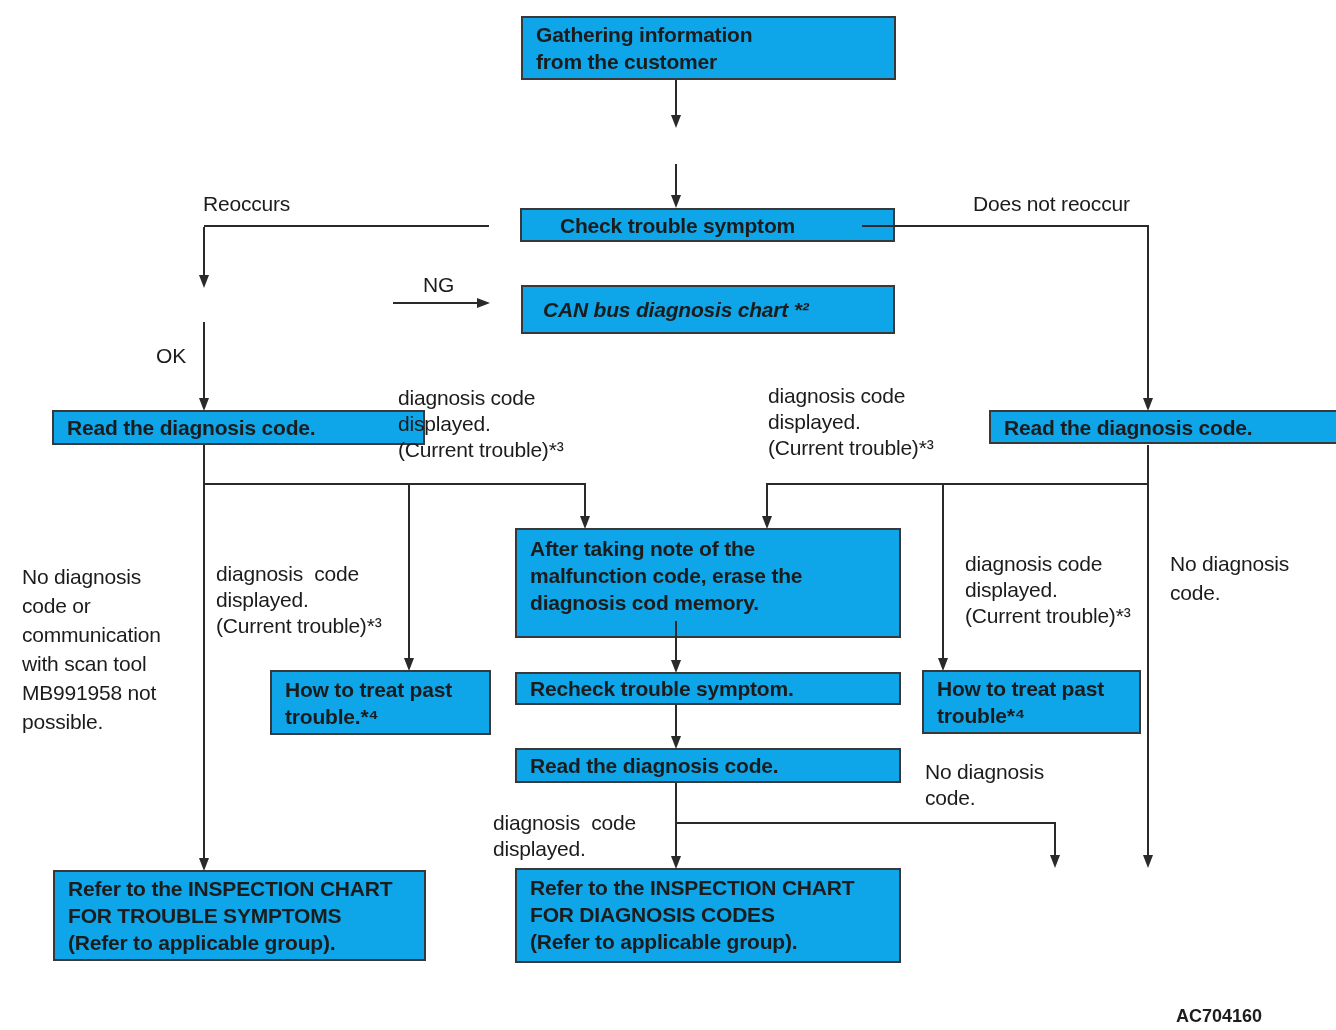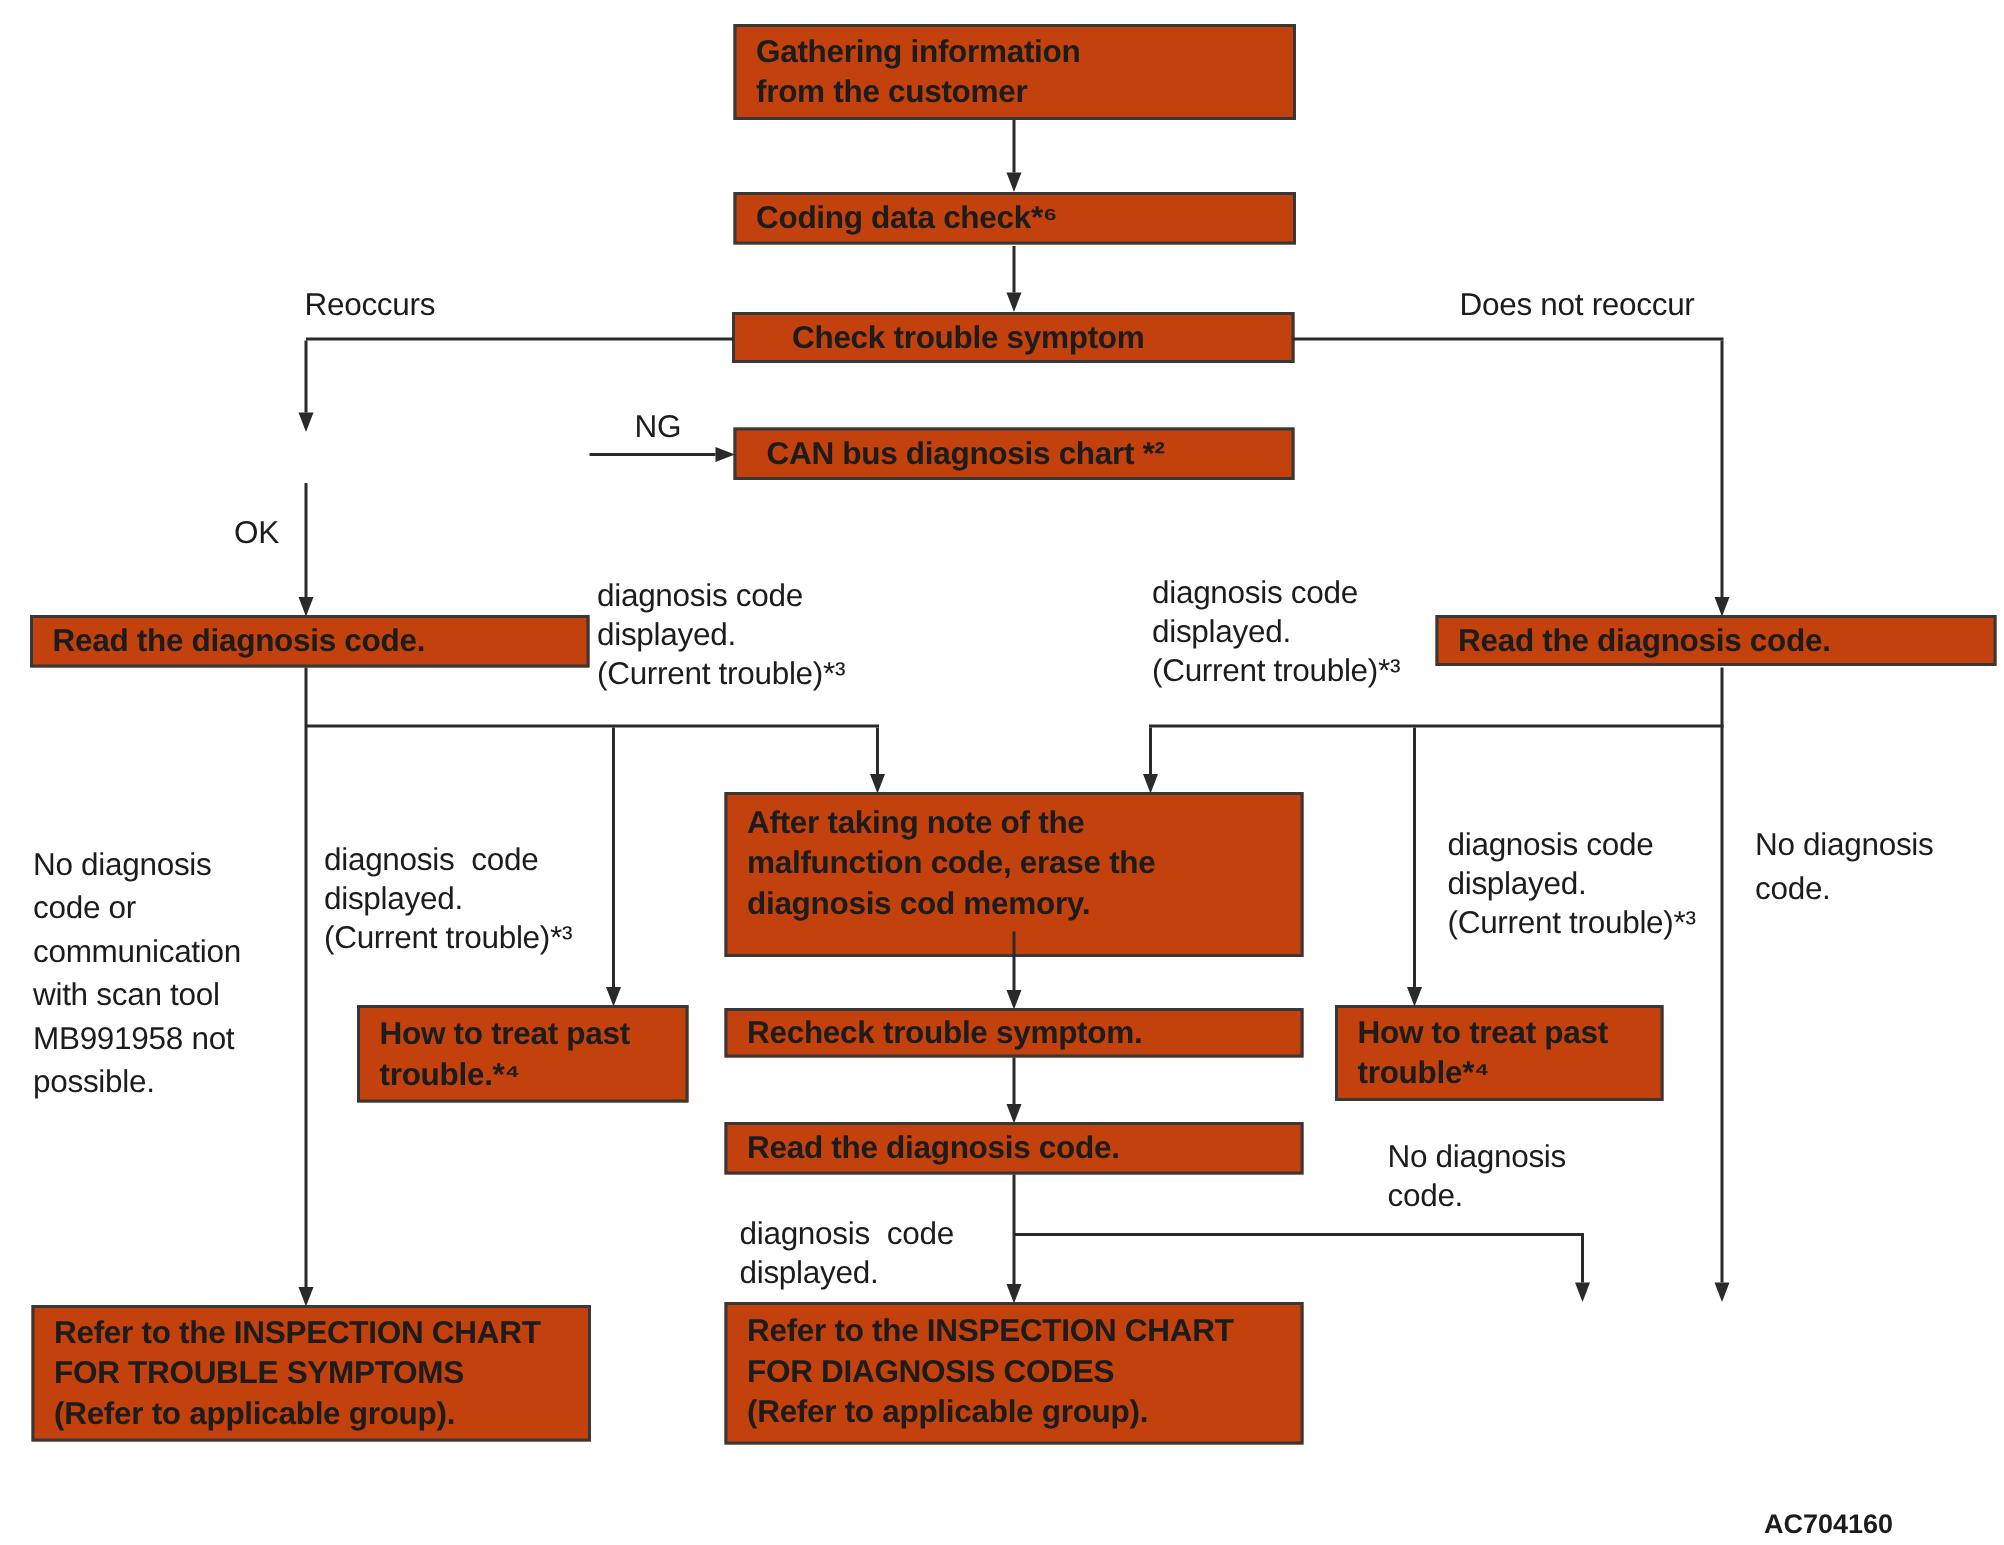--- a/index.html
+++ b/index.html
@@ -1,46 +1,45 @@
 <!DOCTYPE html>
 <html><head>
 <meta charset="utf-8">
 <style>
   html,body{margin:0;padding:0;background:#fff;}
   .stage{
     position:relative;width:1336px;height:1030px;background:#ffffff;
     font-family:"Liberation Sans","DejaVu Sans",sans-serif;color:#1c1c1c;overflow:hidden;
   }
   .box{
-    position:absolute;box-sizing:border-box;background:#c2410c;border:2px solid #383838;
+    position:absolute;box-sizing:border-box;background:#0ea5e9;border:2px solid #383838;
     display:flex;align-items:center;font-weight:bold;font-size:21px;line-height:27px;
-    padding:0 13px;white-space:pre-wrap;letter-spacing:-0.2px;
+    padding:0 13px;white-space:pre-wrap;letter-spacing:-0.2px;margin-left:32px;
   }
   .box.top{align-items:flex-start;}
   .lbl{
     position:absolute;font-size:21px;line-height:26px;white-space:pre-wrap;letter-spacing:-0.2px;
   }
   .lh29{line-height:29px;}
   .hline{position:absolute;height:2px;background:#2a2a2a;}
   .vline{position:absolute;width:2px;background:#2a2a2a;}
   .arr-d{position:absolute;width:0;height:0;border-left:5px solid transparent;border-right:5px solid transparent;border-top:13px solid #2a2a2a;}
   .arr-r{position:absolute;width:0;height:0;border-top:5px solid transparent;border-bottom:5px solid transparent;border-left:13px solid #2a2a2a;}
   .figcode{position:absolute;font-weight:bold;font-size:18px;letter-spacing:0;}
   .small-caps-box{font-size:20px;}
 </style>
 </head>
 <body>
 
 <div class="stage">
 
   <div class="box" style="left:489px;top:16px;width:375px;height:64px;">Gathering information
 from the customer</div>
-  <div class="box" style="left:489px;top:128px;width:375px;height:35px;">Coding data check*⁶</div>
   <div class="box" style="left:488px;top:208px;width:375px;height:34px;padding-left:38px;">Check trouble symptom</div>
-  <div class="box" style="left:489px;top:285px;width:374px;height:35px;padding-left:20px;">CAN bus diagnosis chart *²</div>
+  <div class="box" style="left:489px;top:285px;width:374px;height:49px;padding-left:20px;font-style:italic;">CAN bus diagnosis chart *²</div>
   <div class="box" style="left:20px;top:410px;width:373px;height:35px;">Read the diagnosis code.</div>
   <div class="box" style="left:957px;top:410px;width:374px;height:34px;">Read the diagnosis code.</div>
   <div class="box top" style="left:483px;top:528px;width:386px;height:110px;padding-top:5px;">After taking note of the
 malfunction code, erase the
 diagnosis cod memory.</div>
   <div class="box" style="left:238px;top:670px;width:221px;height:65px;">How to treat past
 trouble.*⁴</div>
   <div class="box" style="left:890px;top:670px;width:219px;height:64px;">How to treat past
 trouble*⁴</div>
   <div class="box" style="left:483px;top:672px;width:386px;height:33px;">Recheck trouble symptom.</div>

